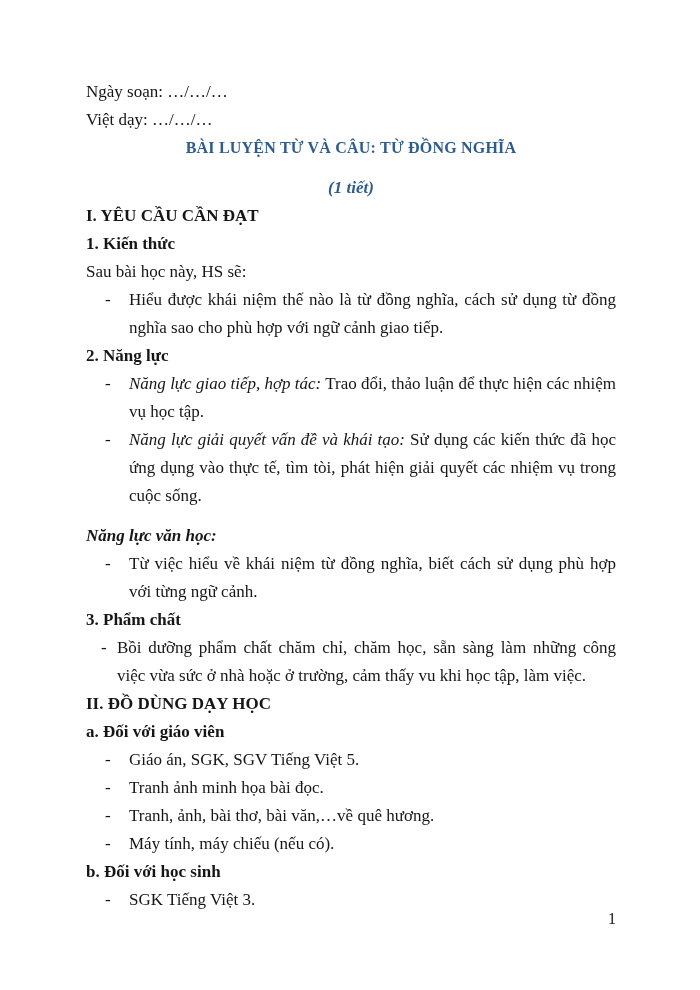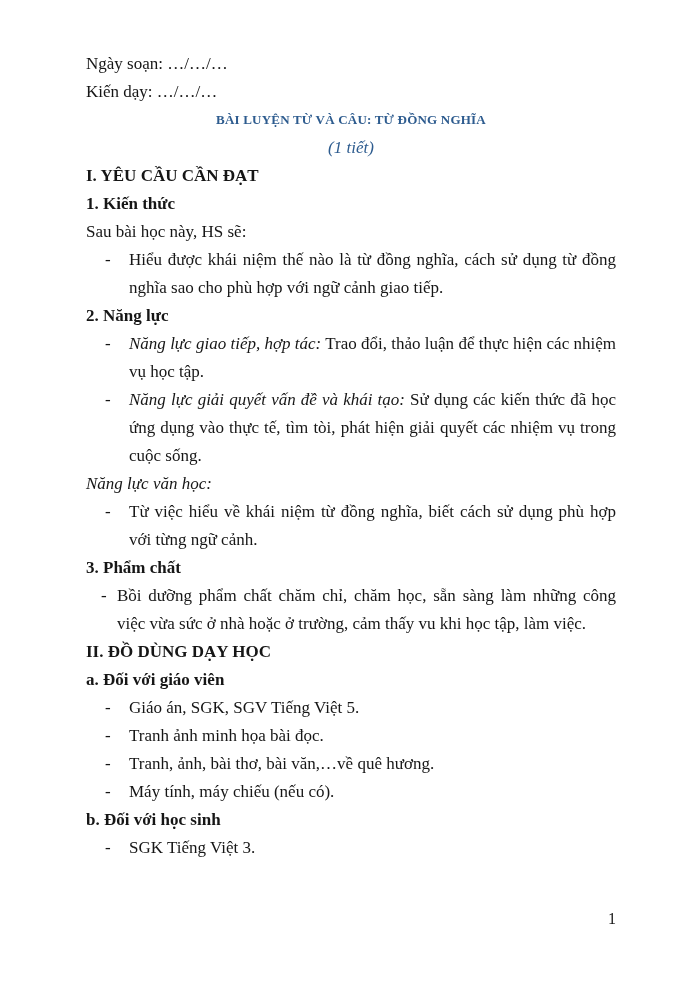--- a/index.html
+++ b/index.html
@@ -6,34 +6,34 @@
     margin: 0;
     padding: 0;
     background: #ffffff;
   }
   .page {
     position: relative;
     width: 700px;
     height: 990px;
     background: #ffffff;
     box-sizing: border-box;
-    padding: 50px 84px 0 86px;
+    padding: 78px 84px 0 86px;
     font-family: "Liberation Serif", "DejaVu Serif", serif;
     font-size: 17px;
     line-height: 28px;
     color: #161616;
     overflow: hidden;
   }
   p { margin: 0; }
   .b  { font-weight: bold; }
   .i  { font-style: italic; }
-  .bi { font-weight: normal; font-style: italic; }
+  .bi { font-weight: bold; font-style: italic; margin-top: 12px; }
   .center { text-align: center; }
   .blue { color: var(--title-blue, #2e5c8f); }
-  .title-main { font-size: 13px; letter-spacing: 0.2px; }
+  .title-main { font-size: 16px; letter-spacing: 0.2px; }
   .bullet { display: flex; }
   .bullet .m {
     flex: 0 0 24px;
     margin-left: 19px;
     text-align: left;
   }
   .bullet .bt {
     flex: 1;
     text-align: justify;
   }
@@ -47,21 +47,21 @@
     right: 84px;
     font-size: 16px;
   }
 </style>
 </head>
 <body>
 
 <div class="page">
 
   <p>Ngày soạn: …/…/…</p>
-  <p>Kiến dạy: …/…/…</p>
+  <p>Việt dạy: …/…/…</p>
 
   <p class="center b blue title-main">BÀI LUYỆN TỪ VÀ CÂU: TỪ ĐỒNG NGHĨA</p>
   <p class="center bi blue">(1 tiết)</p>
 
   <p class="b">I. YÊU CẦU CẦN ĐẠT</p>
 
   <p class="b">1. Kiến thức</p>
   <p>Sau bài học này, HS sẽ:</p>
 
   <div class="bullet">

